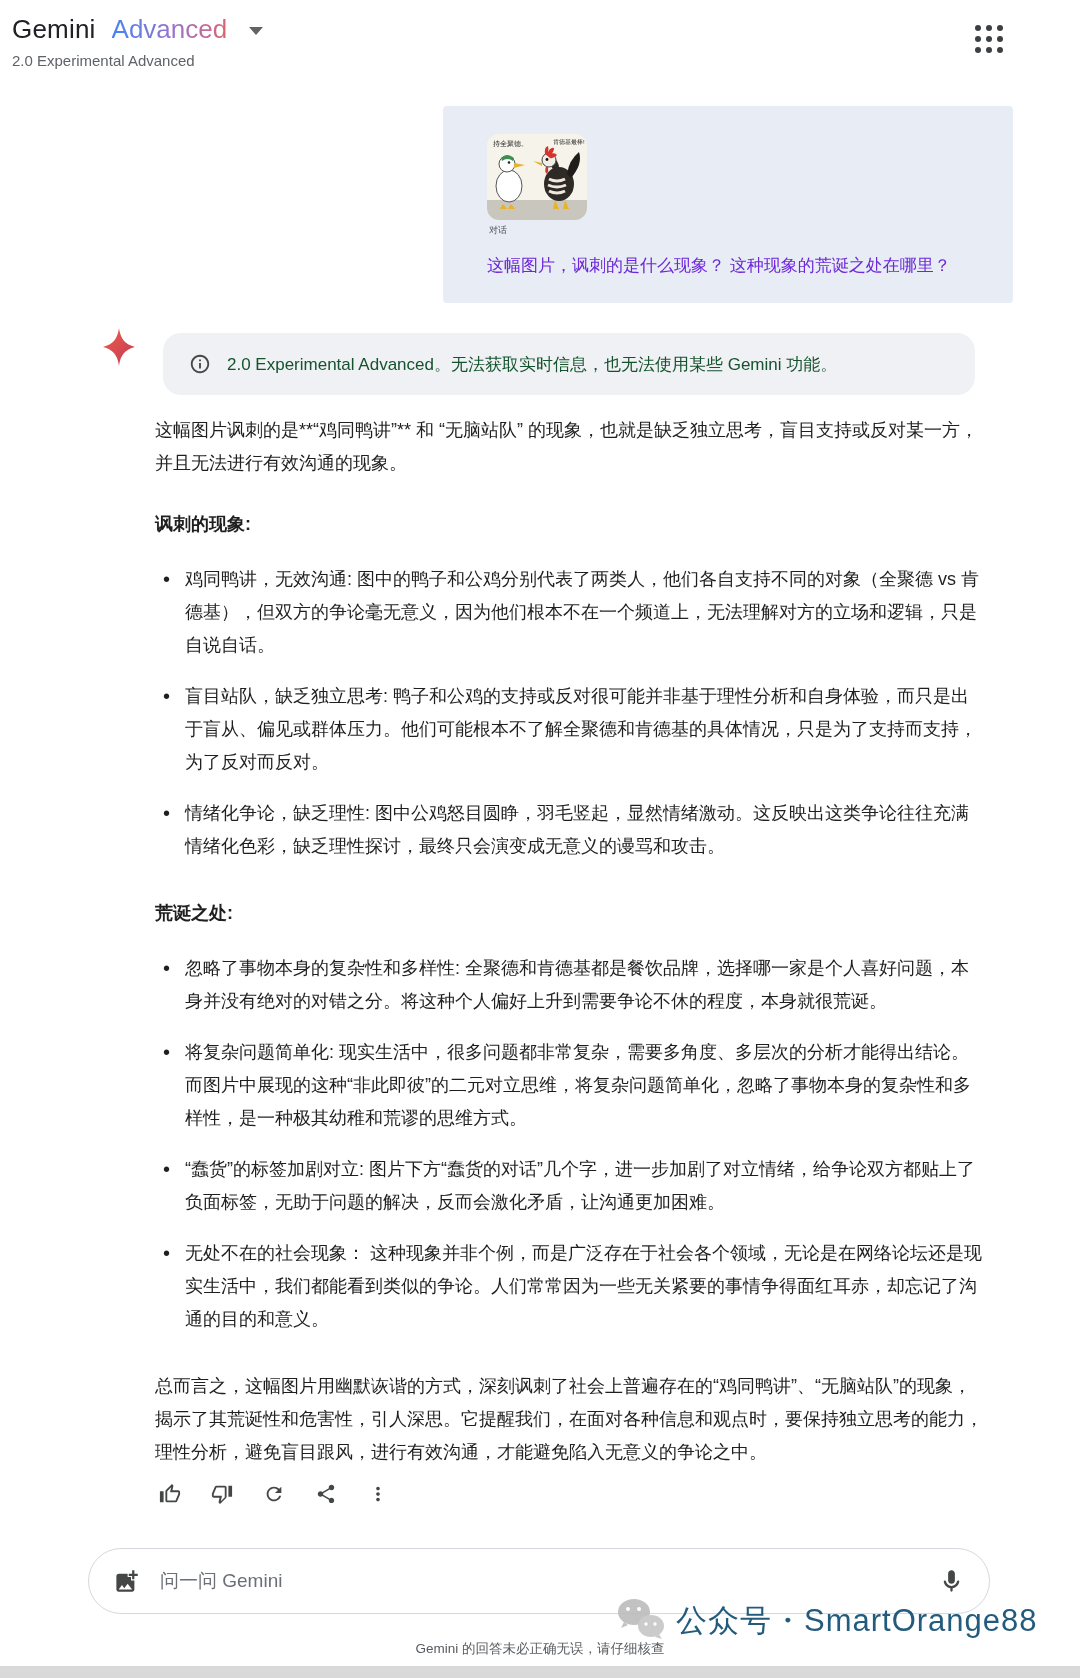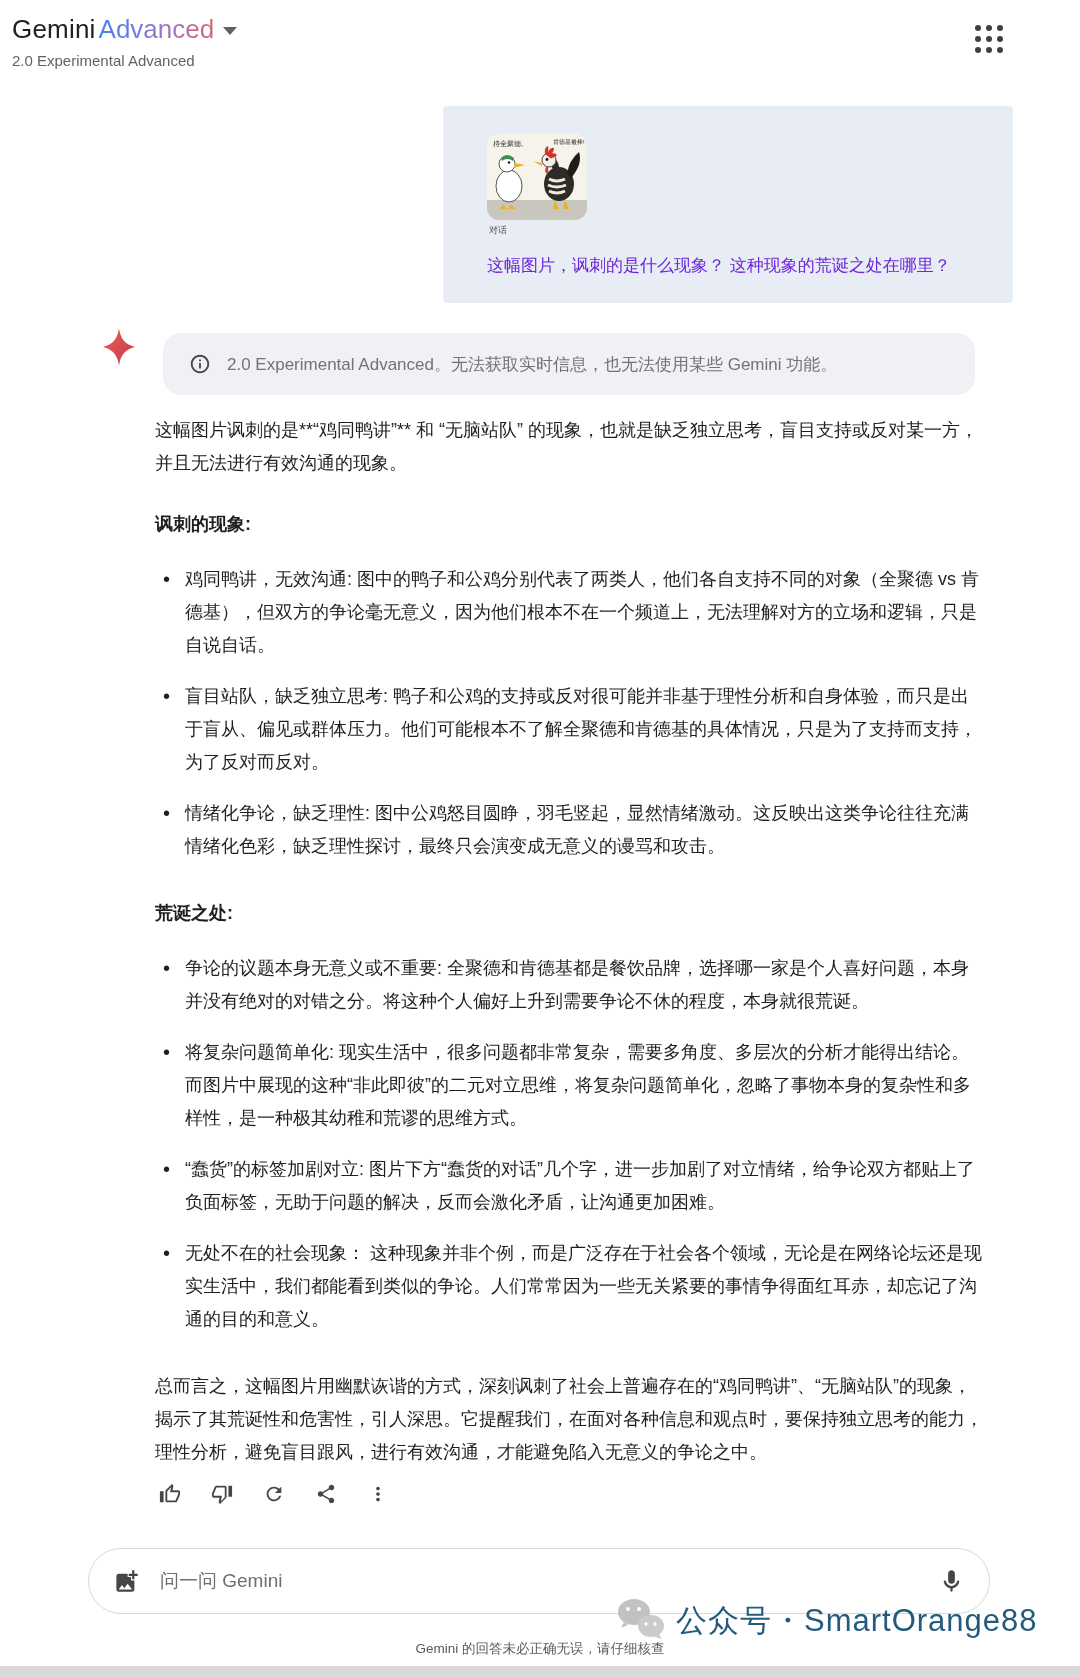--- a/index.html
+++ b/index.html
@@ -1,21 +1,21 @@
 <!DOCTYPE html>
 <html><head>
 <meta charset="utf-8">
 <style>
   * { margin:0; padding:0; box-sizing:border-box; }
   html,body { width:1080px; height:1678px; background:#ffffff; font-family:"Liberation Sans","DejaVu Sans",sans-serif; }
   .page { position:relative; width:1080px; height:1678px; overflow:hidden; background:#fff; color:#1f1f1f; }
 
   
   .header { position:absolute; left:12px; top:14px; }
-  .brand-row { display:flex; align-items:center; gap:3px; cursor:pointer; }
+  .brand-row { display:flex; align-items:center; gap:16px; cursor:pointer; }
   .brand { font-size:26px; color:#202124; letter-spacing:.2px; }
   .brand-variant { font-size:26px; background:linear-gradient(90deg,#4285f4 0%,#9b72cb 55%,#d96570 100%);
     -webkit-background-clip:text; background-clip:text; color:transparent; }
   .caret { width:0; height:0; border-left:7px solid transparent; border-right:7px solid transparent;
     border-top:8px solid #5f6368; margin-left:6px; margin-top:3px; }
   .subtitle { font-size:15px; color:#5f6368; margin-top:7px; }
 
   .apps-btn { position:absolute; right:74px; top:22px; width:34px; height:34px; display:grid;
     grid-template-columns:repeat(3,6px); grid-template-rows:repeat(3,6px); gap:5px; place-content:center; cursor:pointer; }
   .apps-btn i { width:6px; height:6px; border-radius:50%; background:#3c4043; }
@@ -26,21 +26,21 @@
   .thumb { width:100px; height:86px; border-radius:12px; overflow:hidden; background:#f6f3ea; cursor:pointer; display:block; }
   .thumb svg { display:block; }
   .thumb-caption { font-size:9px; color:#4b4f55; margin:4px 0 0 2px; }
   .user-question { font-size:17px; line-height:26px; color:#6d28d9; margin-top:16px; }
 
   
   .sparkle { position:absolute; left:103px; top:328px; width:32px; height:38px; }
   .notice { position:absolute; left:163px; top:333px; width:812px; background:#f0f1f4; border-radius:18px;
     height:62px; display:flex; align-items:center; padding:0 26px; gap:16px; }
   .info-ic { flex:0 0 auto; width:22px; height:22px; }
-  .notice-text { font-size:17px; color:#737373;text-align:right; }
+  .notice-text { font-size:17px; color:#14532d;text-align:right; }
 
   
   .response { position:absolute; left:155px; top:414px; width:828px; font-size:18px; line-height:33px; color:#1f1f1f; }
   .response p { margin-bottom:28px; }
   .response b { font-weight:normal; }
   .sec-title { font-size:18px; font-weight:bold; margin:24px 0 22px; }
   .response ul { list-style:none; margin:0 0 34px 6px; }
   .response li { position:relative; padding-left:24px; margin-bottom:18px; }
   .response li::before { content:"•"; position:absolute; left:2px; top:0; font-size:20px; color:#1f1f1f; }
 
@@ -147,21 +147,21 @@
   <div class="response">
     <p><span>这幅图片讽刺的是**“鸡同鸭讲”** 和 </span><b>“无脑站队”</b><span> 的现象，也就是</span><b>缺乏独立思考，盲目支持或反对某一方，并且无法进行有效沟通的现象。</b></p>
     <div class="sec-title">讽刺的现象:</div>
     <ul>
         <li><b>鸡同鸭讲，无效沟通:</b> 图中的鸭子和公鸡分别代表了两类人，他们各自支持不同的对象（全聚德 vs 肯德基），但双方的争论毫无意义，因为他们根本不在一个频道上，无法理解对方的立场和逻辑，只是自说自话。</li>
         <li><b>盲目站队，缺乏独立思考:</b> 鸭子和公鸡的支持或反对很可能并非基于理性分析和自身体验，而只是出于盲从、偏见或群体压力。他们可能根本不了解全聚德和肯德基的具体情况，只是为了支持而支持，为了反对而反对。</li>
         <li><b>情绪化争论，缺乏理性:</b> 图中公鸡怒目圆睁，羽毛竖起，显然情绪激动。这反映出这类争论往往充满情绪化色彩，缺乏理性探讨，最终只会演变成无意义的谩骂和攻击。</li>
       </ul>
     <div class="sec-title">荒诞之处:</div>
     <ul>
-        <li><b>争论的议题本身无意义或不重要:</b> 全聚德和肯德基都是餐饮品牌，选择哪一家是个人喜好问题，本身并没有绝对的对错之分。将这种个人偏好上升到需要争论不休的程度，本身就很荒诞。</li>
+        <li><b>忽略了事物本身的复杂性和多样性:</b> 全聚德和肯德基都是餐饮品牌，选择哪一家是个人喜好问题，本身并没有绝对的对错之分。将这种个人偏好上升到需要争论不休的程度，本身就很荒诞。</li>
         <li><b>将复杂问题简单化:</b> 现实生活中，很多问题都非常复杂，需要多角度、多层次的分析才能得出结论。而图片中展现的这种“非此即彼”的二元对立思维，将复杂问题简单化，忽略了事物本身的复杂性和多样性，是一种极其幼稚和荒谬的思维方式。</li>
         <li><b>“蠢货”的标签加剧对立:</b> 图片下方“蠢货的对话”几个字，进一步加剧了对立情绪，给争论双方都贴上了负面标签，无助于问题的解决，反而会激化矛盾，让沟通更加困难。</li>
         <li><b>无处不在的社会现象：</b> 这种现象并非个例，而是广泛存在于社会各个领域，无论是在网络论坛还是现实生活中，我们都能看到类似的争论。人们常常因为一些无关紧要的事情争得面红耳赤，却忘记了沟通的目的和意义。</li>
       </ul>
     <p>总而言之，这幅图片用幽默诙谐的方式，深刻讽刺了社会上普遍存在的“鸡同鸭讲”、“无脑站队”的现象，揭示了其荒诞性和危害性，引人深思。它提醒我们，在面对各种信息和观点时，要保持独立思考的能力，理性分析，避免盲目跟风，进行有效沟通，才能避免陷入无意义的争论之中。</p>
   </div>
 
   <div class="actions">
     <button class="act-btn">
       <svg viewBox="0 0 24 24">

